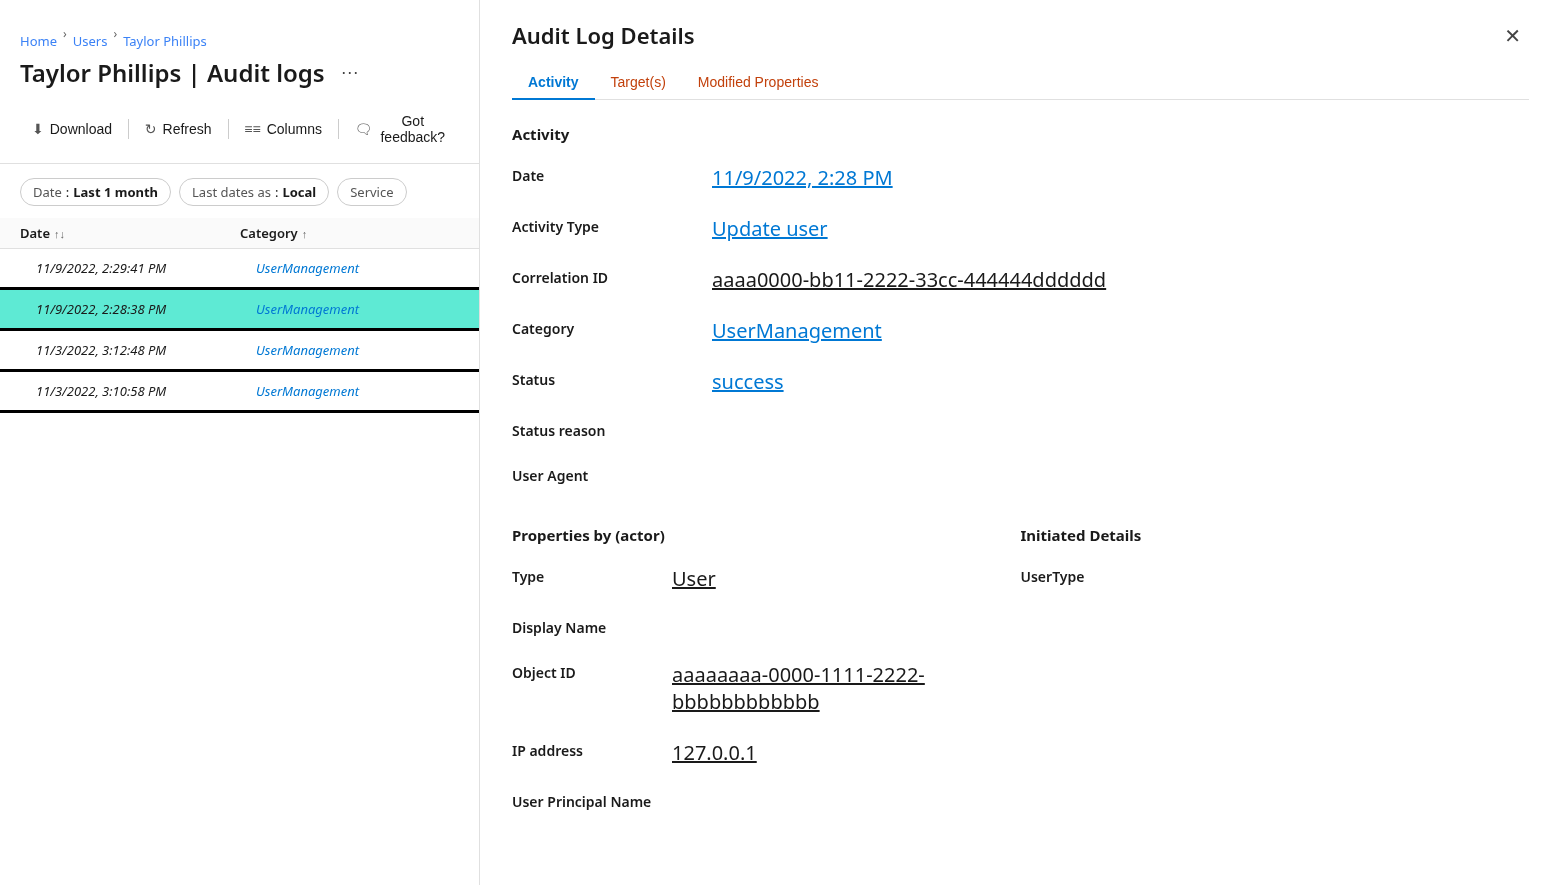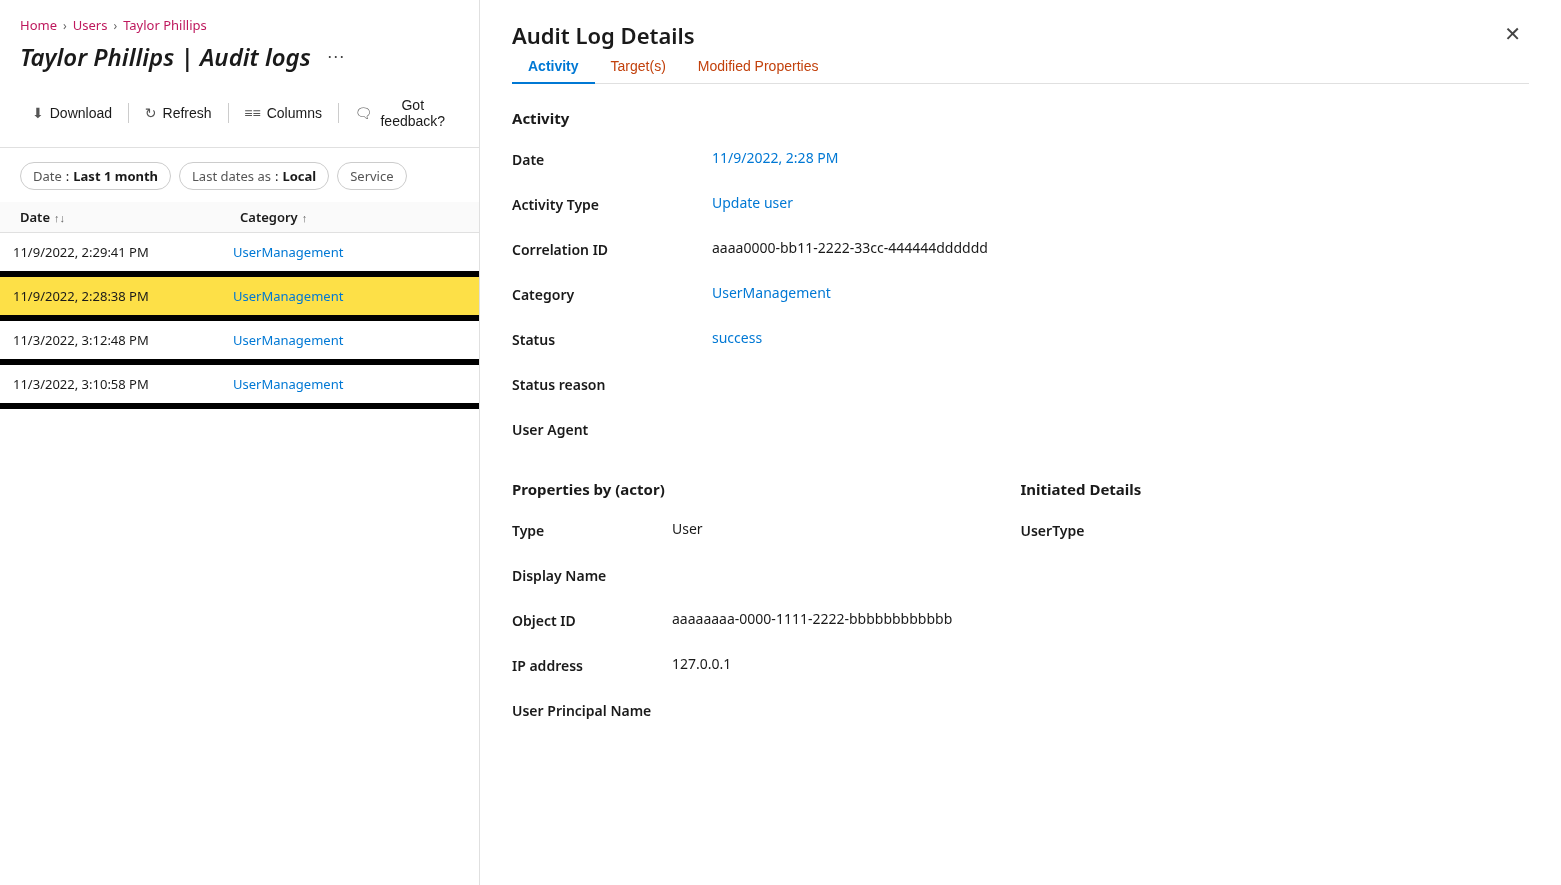--- a/index.html
+++ b/index.html
@@ -27,34 +27,33 @@
     .breadcrumb {
       display: flex;
       align-items: center;
       gap: 6px;
       padding: 0 20px;
       margin-bottom: 6px;
       font-size: 13px;
       color: #0078d4;
     }
     .breadcrumb span { color: #666; font-size: 12px; }
-    .breadcrumb a { color: #be185d; text-decoration: none; cursor: pointer; }
+    .breadcrumb a { color: #3b82f6; text-decoration: none; cursor: pointer; margin-top: 16px; }
 
     .page-title-row {
       display: flex;
       align-items: center;
       gap: 10px;
       padding: 0 20px;
       margin-bottom: 18px;
     }
     .page-title {
       font-size: 24px;
       font-weight: 600;
       color: #1a1a1a;
-      font-style: italic;
     }
     .ellipsis-btn {
       font-size: 18px;
       color: #444;
       cursor: pointer;
       padding: 2px 6px;
       border: none;
       background: none;
       border-radius: 4px;
     }
@@ -130,42 +129,44 @@
     }
     .sort-icon { font-size: 11px; color: #666; }
 
     .table-body {
       flex: 1;
       overflow-y: auto;
     }
     .table-row {
       display: grid;
       grid-template-columns: 220px 1fr;
-      padding: 10px 13px;
-      border-bottom: 6px solid #000000;
-      cursor: pointer;
-    }
-    .table-row.selected { background: #fde047; }
+      padding: 10px 36px;
+      border-bottom: 3px solid #000000;
+      cursor: pointer;
+      font-style: italic;
+    }
+    .table-row.selected { background: #5eead4; }
     .cell-date { font-size: 13px; color: #1a1a1a; }
     .cell-category { font-size: 13px; color: #0078d4; }
 
     
     .right-panel {
       flex: 1;
       display: flex;
       flex-direction: column;
       overflow-y: auto;
       padding: 20px 32px;
       position: relative;
     }
 
     .panel-header {
       display: flex;
-      align-items: flex-start;
+      align-items: flex-end;
       justify-content: space-between;
+      margin-bottom: 16px;
       gap: 36px;
     }
     .panel-title {
       font-size: 22px;
       font-weight: 600;
       color: #1a1a1a;
     }
     .close-btn {
       background: none;
       border: none;
@@ -212,22 +213,23 @@
       row-gap: 24px;
       margin-bottom: 32px;
     }
     .detail-label {
       font-size: 14px;
       font-weight: 600;
       color: #1a1a1a;
       padding-top: 2px;
     }
     .detail-value {
-      font-size: 14px;
-      color: #1a1a1a;
+      font-size: 20px;
+      color: #1a1a1a;
+      text-decoration: underline;
     }
     .detail-value.link { color: #0078d4; cursor: pointer; }
     .detail-value.blue { color: #0078d4; }
 
     .two-col-section {
       display: grid;
       grid-template-columns: 1fr 1fr;
       gap: 0;
       margin-top: 8px;
     }

